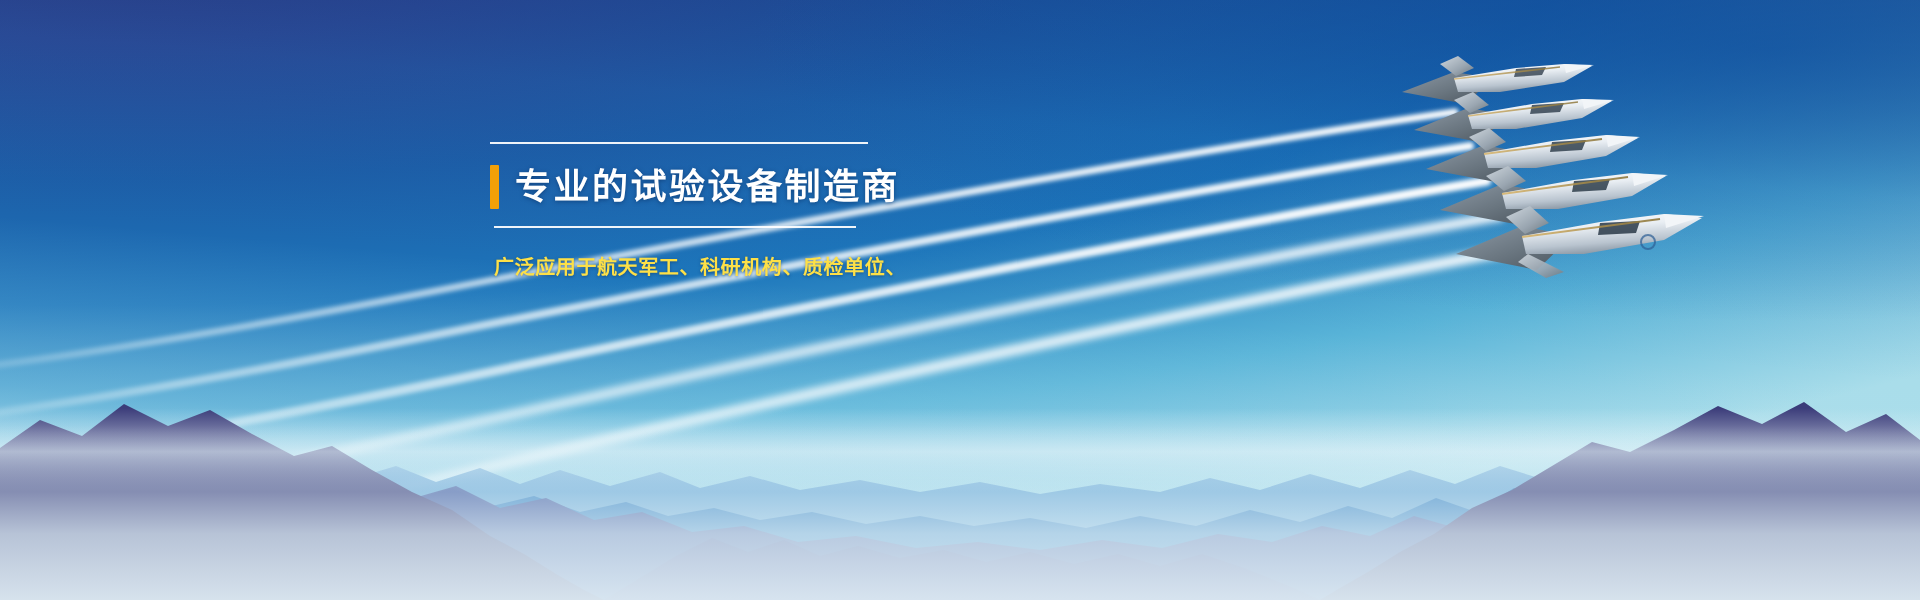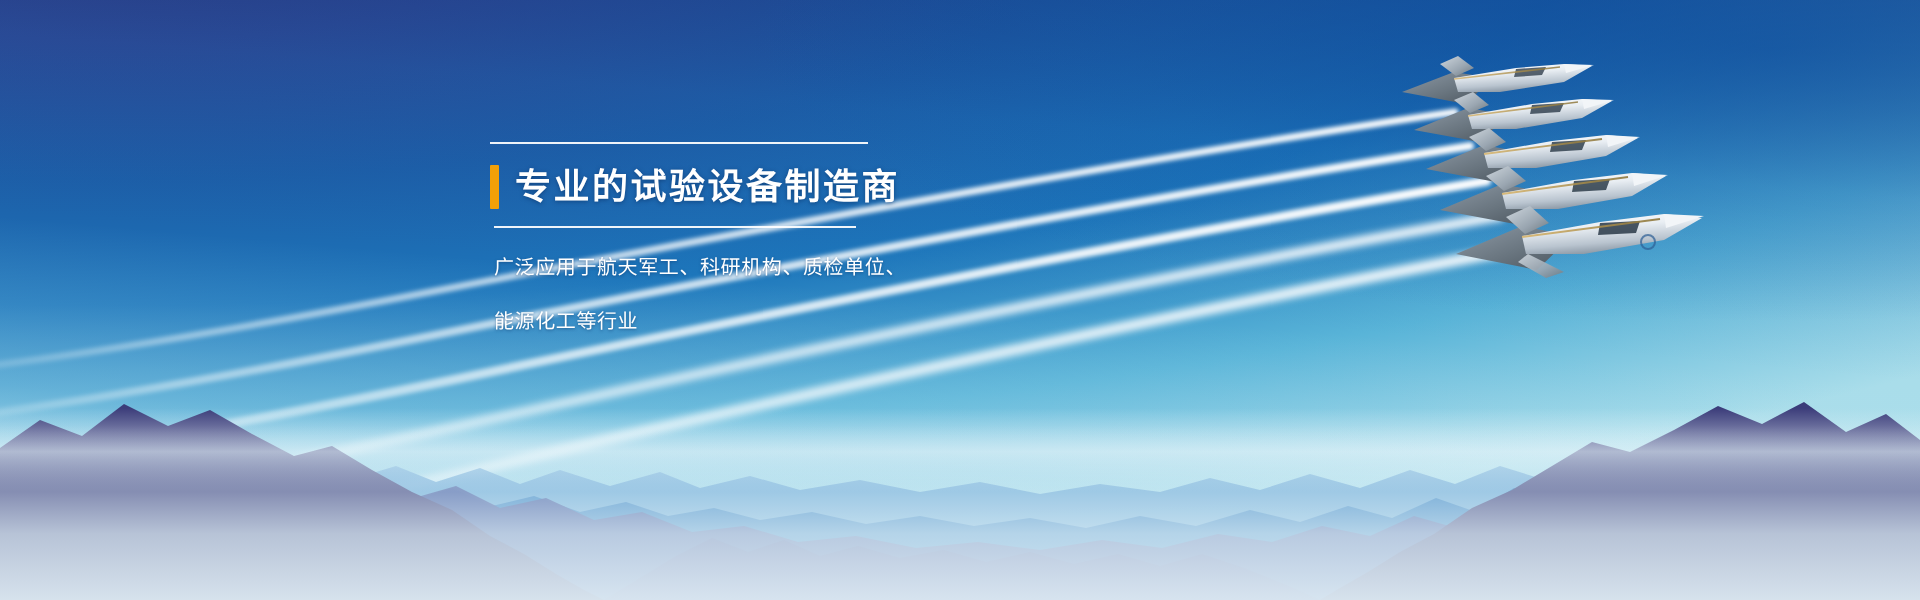--- a/index.html
+++ b/index.html
@@ -55,21 +55,21 @@
   .headline-row{display:flex;align-items:center;height:62px;margin:12px 0 8px 0;}
   .accent-bar{width:9px;height:44px;background:#f2a007;flex:0 0 auto;margin-right:16px;border-radius:1px;}
   .headline{
     color:#ffffff;font-size:36px;line-height:44px;font-weight:700;
     letter-spacing:2.5px;white-space:nowrap;
     text-shadow:0 1px 4px rgba(8,40,90,.55);
   }
 
   .sub{margin-top:13px;margin-left:4px;}
   .sub-line{
-    color:#ffffff;font-size:20px;line-height:30px;font-weight:400;
+    color:#fde047;font-size:20px;line-height:30px;font-weight:700;
     letter-spacing:.6px;white-space:nowrap;
     text-shadow:0 1px 3px rgba(10,45,95,.50);
     margin-top:24px;
   }
 </style>
 </head>
 <body>
 
 <div class="banner">
 
@@ -228,18 +228,17 @@
 
     <div class="headline-row">
       <span class="accent-bar"></span>
       <h1 class="headline">专业的试验设备制造商</h1>
     </div>
 
     <div class="rule bottom"></div>
 
     <div class="sub">
       <div class="sub-line">广泛应用于航天军工、科研机构、质检单位、</div>
-      <div class="sub-line">能源化工等行业</div>
     </div>
 
   </div>
 
 </div>
 
 </body></html>

